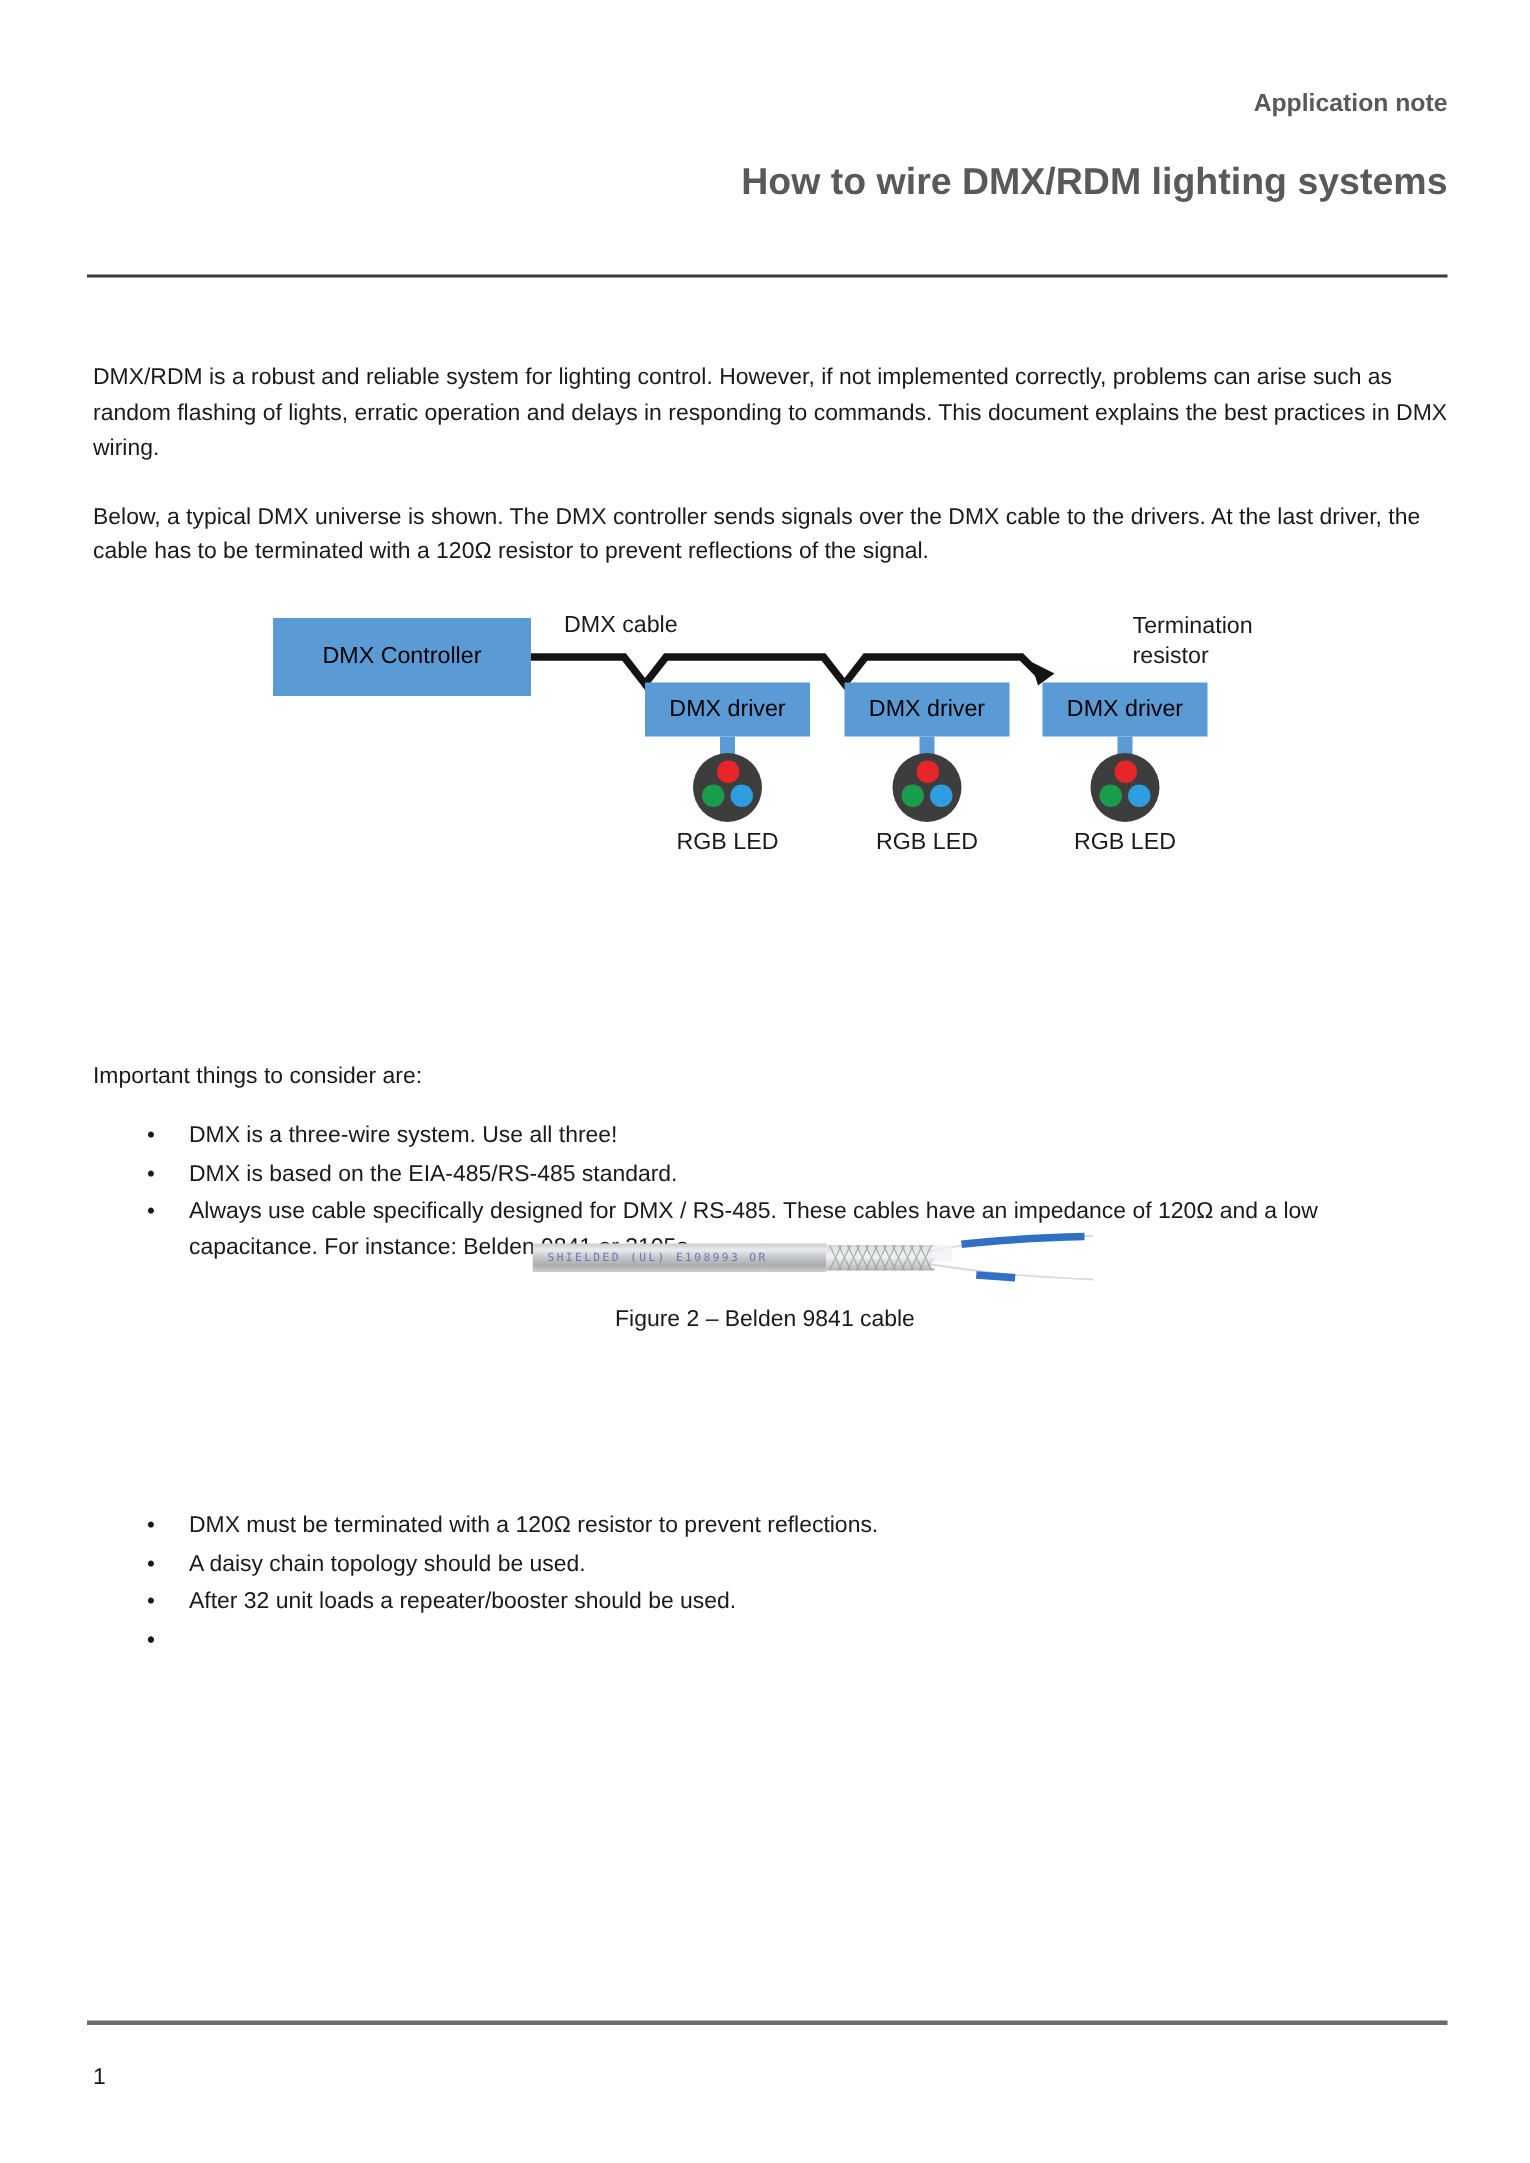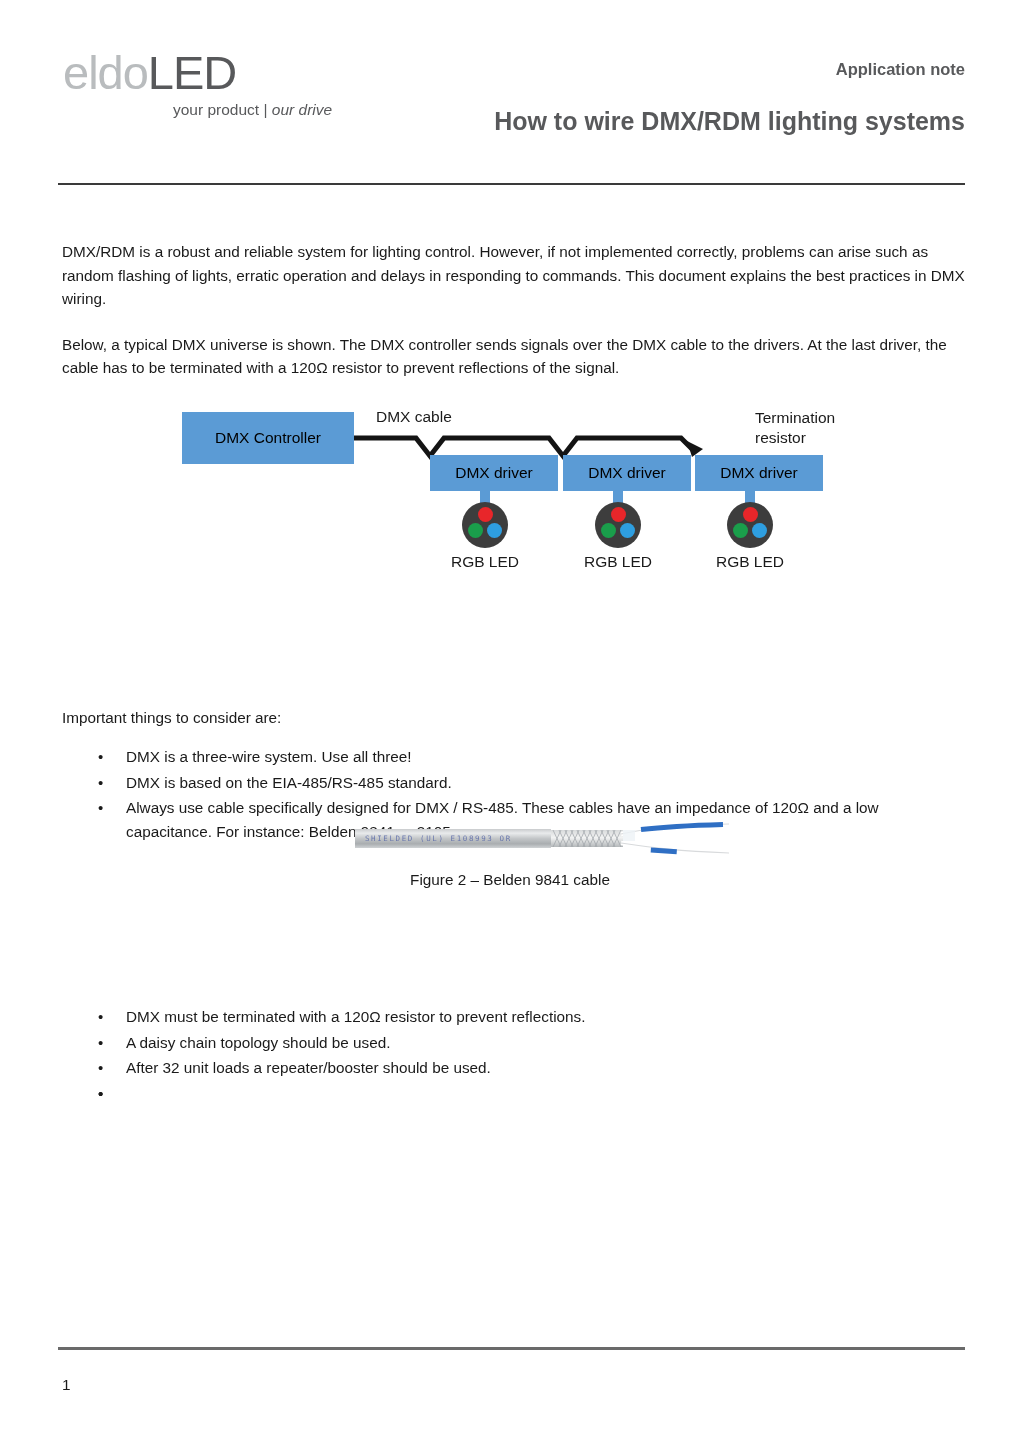--- a/index.html
+++ b/index.html
@@ -137,21 +137,21 @@
     font-size: 15.5px;
     display: flex;
     align-items: center;
     justify-content: center;
     box-sizing: border-box;
   }
   .box-controller {
     left: 2px; top: 10px;
     width: 172px; height: 52px;
   }
-  .box-driver { width: 128px; height: 36px; top: 53px; }
+  .box-driver { width: 110px; height: 36px; top: 53px; }
   .drv1 { left: 250px; }
   .drv2 { left: 383px; }
   .drv3 { left: 515px; }
 
   .cable-svg {
     position: absolute;
     left: 0; top: 0;
     width: 660px; height: 186px;
     overflow: visible;
   }
@@ -243,24 +243,20 @@
     color: #1a1a1a;
   }
 </style>
 </head>
 <body>
 
 <div class="page">
 
   <div class="header">
 
-    <div class="logo">
-      <div class="logo-word"><span class="logo-eldo">eldo</span><span class="logo-led">LED</span></div>
-      <div class="logo-tagline"><span>your product | </span><span class="ital">our drive</span></div>
-    </div>
 
     <div class="app-note">Application note</div>
     <div class="doc-title">How to wire DMX/RDM lighting systems</div>
     <div class="header-rule"></div>
   </div>
 
   <div class="content">
 
     <p class="para lead">DMX/RDM is a robust and reliable system for lighting control. However, if not implemented correctly, problems can arise such as random flashing of lights, erratic operation and delays in responding to commands. This document explains the best practices in DMX wiring.</p>
     <p class="para">Below, a typical DMX universe is shown. The DMX controller sends signals over the DMX cable to the drivers. At the last driver, the cable has to be terminated with a 120Ω resistor to prevent reflections of the signal.</p>

